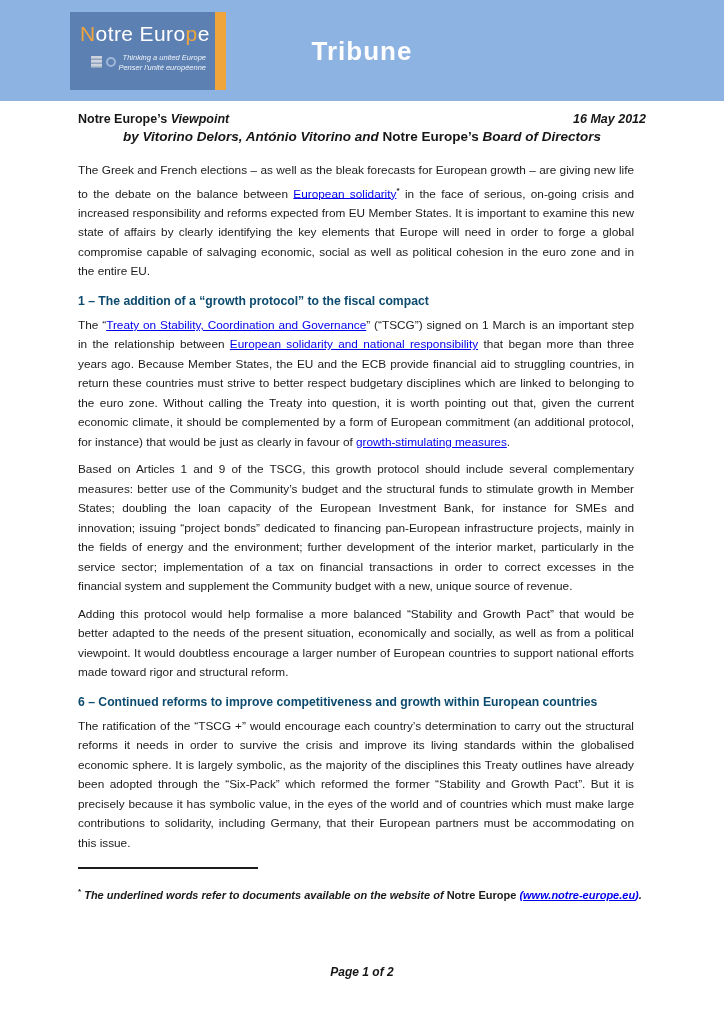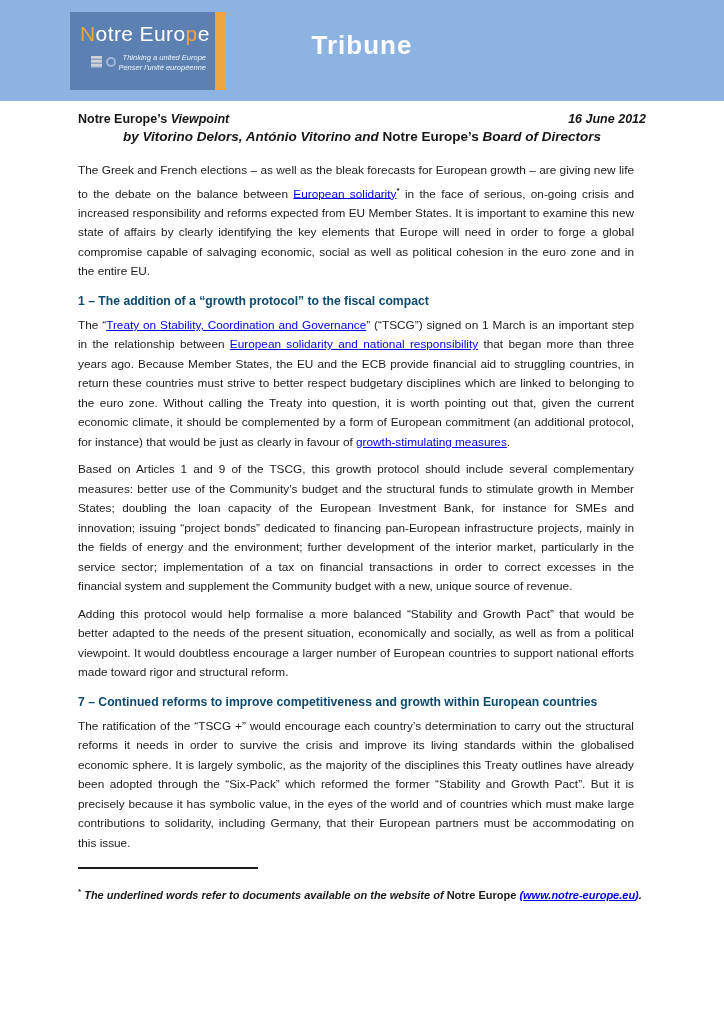--- a/index.html
+++ b/index.html
@@ -24,21 +24,21 @@
   }
   .ring-icon {
     display: inline-block; width: 10px; height: 10px; margin: 4px 0 0 4px;
     border: 2px solid #9fb6d8; border-radius: 50%;
   }
   .tagline {
     flex: 1; text-align: right; color: #eef3fa; font-style: italic;
     font-size: 7.5px; line-height: 9.5px;
   }
   .band-title {
-    position: absolute; left: 0; right: 0; top: 30px; text-align: center;
+    position: absolute; left: 0; right: 0; top: 36px; text-align: center;
     color: #fdfdfd; font-weight: bold; font-size: 26px; letter-spacing: 1px;
   }
   
   .flow { padding: 0 78px; }
   .meta-row {
     display: flex; justify-content: space-between; align-items: baseline;
     margin-top: 11px; font-size: 12.5px; font-weight: bold;
   }
   .i { font-style: italic; }
   .doc-title { text-align: center; font-weight: bold; font-size: 17px; margin-top: 20px; }
@@ -81,38 +81,39 @@
         </span>
       </div>
     </div>
     <div class="band-title">Tribune</div>
   </div>
 
   <div class="flow">
 
     <div class="meta-row">
       <div><span>Notre Europe’s</span> <span class="i">Viewpoint</span></div>
-      <div class="i">16 June 2012</div>
+      <div class="i">16 May 2012</div>
     </div>
 
     <div class="doc-byline"><span>by Vitorino Delors, António Vitorino and </span><span class="upright">Notre Europe’s </span><span>Board of Directors</span></div>
 
     <p class="body first"><span>The Greek and French elections – as well as the bleak forecasts for European growth – are giving new life to the debate on the balance between </span><span class="doclink">European solidarity</span><sup class="fnref">*</sup><span> in the face of serious, on-going crisis and increased responsibility and reforms expected from EU Member States. It is important to examine this new state of affairs by clearly identifying the key elements that Europe will need in order to forge a global compromise capable of salvaging economic, social as well as political cohesion in the euro zone and in the entire EU.</span></p>
 
     <div class="sect">1 – The addition of a “growth protocol” to the fiscal compact</div>
 
     <p class="body"><span>The “</span><span class="doclink">Treaty on Stability, Coordination and Governance</span><span>” (“TSCG”) signed on 1 March is an important step in the relationship between </span><span class="doclink">European solidarity and national responsibility</span><span> that began more than three years ago. Because Member States, the EU and the ECB provide financial aid to struggling countries, in return these countries must strive to better respect budgetary disciplines which are linked to belonging to the euro zone. Without calling the Treaty into question, it is worth pointing out that, given the current economic climate, it should be complemented by a form of European commitment (an additional protocol, for instance) that would be just as clearly in favour of </span><span class="doclink">growth-stimulating measures</span><span>.</span></p>
 
     <p class="body">Based on Articles 1 and 9 of the TSCG, this growth protocol should include several complementary measures: better use of the Community’s budget and the structural funds to stimulate growth in Member States; doubling the loan capacity of the European Investment Bank, for instance for SMEs and innovation; issuing “project bonds” dedicated to financing pan-European infrastructure projects, mainly in the fields of energy and the environment; further development of the interior market, particularly in the service sector; implementation of a tax on financial transactions in order to correct excesses in the financial system and supplement the Community budget with a new, unique source of revenue.</p>
 
     <p class="body">Adding this protocol would help formalise a more balanced “Stability and Growth Pact” that would be better adapted to the needs of the present situation, economically and socially, as well as from a political viewpoint. It would doubtless encourage a larger number of European countries to support national efforts made toward rigor and structural reform.</p>
 
-    <div class="sect">7 – Continued reforms to improve competitiveness and growth within European countries</div>
+    <div class="sect">6 – Continued reforms to improve competitiveness and growth within European countries</div>
 
     <p class="body">The ratification of the “TSCG +” would encourage each country’s determination to carry out the structural reforms it needs in order to survive the crisis and improve its living standards within the globalised economic sphere. It is largely symbolic, as the majority of the disciplines this Treaty outlines have already been adopted through the “Six-Pack” which reformed the former “Stability and Growth Pact”. But it is precisely because it has symbolic value, in the eyes of the world and of countries which must make large contributions to solidarity, including Germany, that their European partners must be accommodating on this issue.</p>
 
     <hr class="fn-sep">
     <div class="footnote"><span class="marker upright">*</span><span> The underlined words refer to documents available on the website of </span><span class="upright">Notre Europe</span><span class="paren"> (</span><span class="doclink">www.notre-europe.eu</span><span class="paren">)</span><span>.</span></div>
 
   </div>
 
+  <div class="page-num">Page 1 of 2</div>
 
 </div>
 
 </body></html>

